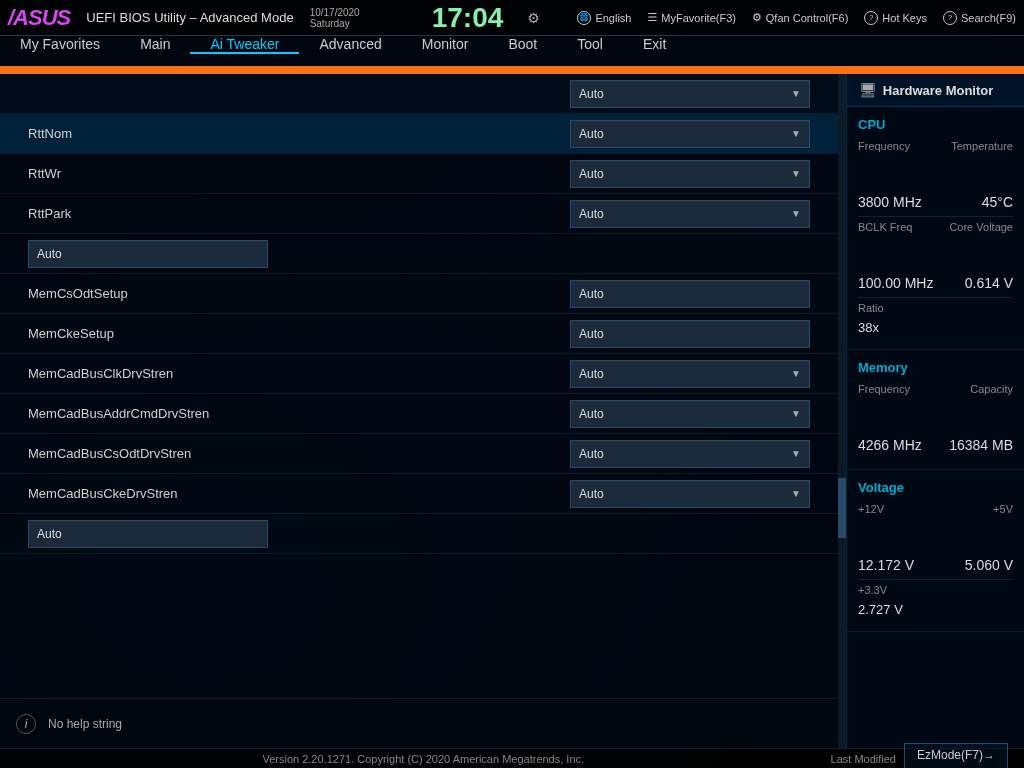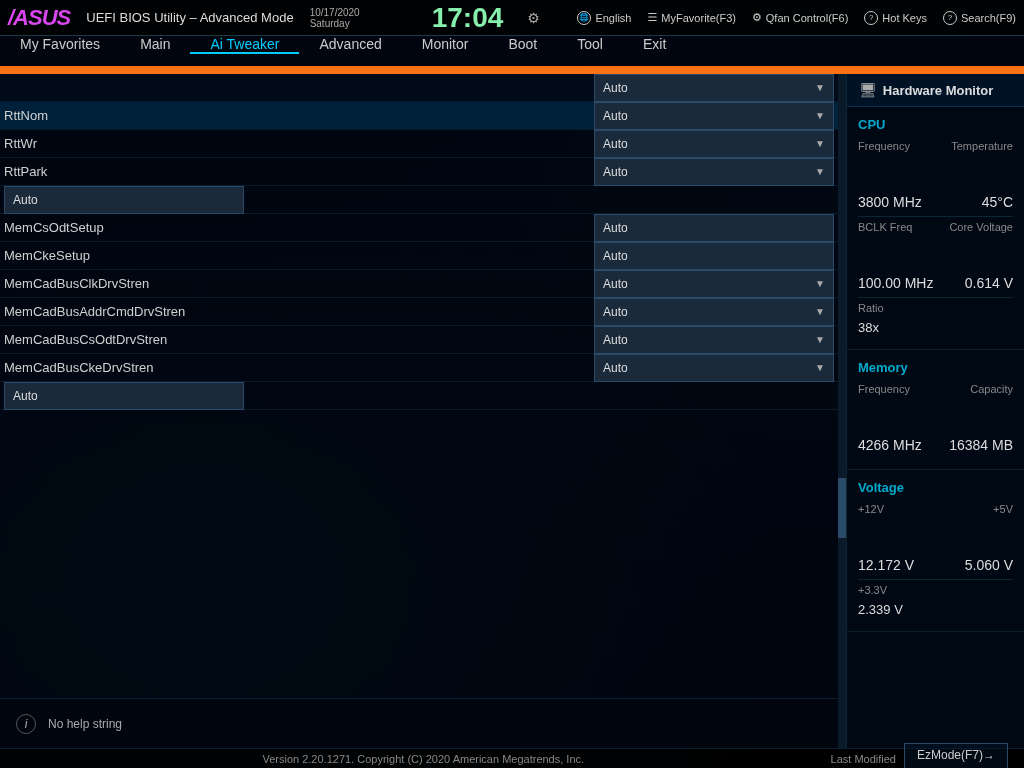--- a/index.html
+++ b/index.html
@@ -165,22 +165,22 @@
     }
 
     .settings-list {
       flex: 1;
       overflow: hidden;
     }
 
     .setting-row {
       display: flex;
       align-items: center;
-      height: 28px;
-      padding: 0 4px;
+      height: 40px;
+      padding: 0 28px;
       border-bottom: 1px solid #0a1a28;
     }
     .setting-row.selected { background: rgba(0,60,100,0.5); }
 
     .setting-name {
       flex: 1;
       color: #d0d0d0;
       font-size: 13px;
     }
 
@@ -626,21 +626,21 @@
           <span class="hw-label">+5V</span>
         </div>
         <div class="hw-row">
           <span class="hw-value">12.172 V</span>
           <span class="hw-value">5.060 V</span>
         </div>
         <div class="hw-divider"></div>
         <div class="hw-row">
           <span class="hw-label">+3.3V</span>
         </div>
-        <div class="hw-single">2.339 V</div>
+        <div class="hw-single">2.727 V</div>
       </div>
 
     </div>
   </div>
 
   <div class="bottom-bar">
     <div class="bottom-left"></div>
     <div class="bottom-center">Version 2.20.1271. Copyright (C) 2020 American Megatrends, Inc.</div>
     <div class="bottom-right">
       <span class="last-modified">Last Modified</span>

